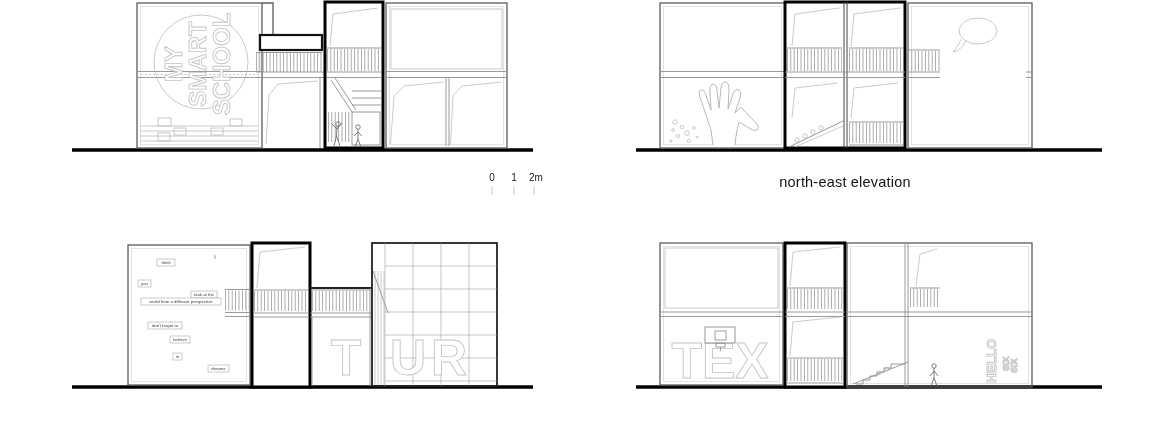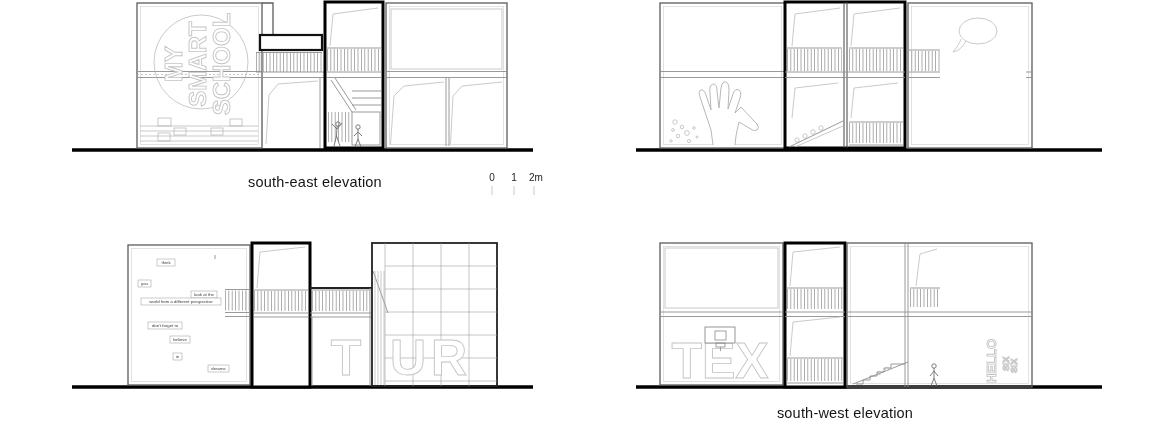--- a/index.html
+++ b/index.html
@@ -313,16 +313,15 @@
       <g transform="translate(1009,371) rotate(-90)">
         <text class="glyph" font-size="9" text-anchor="start" x="0" y="0">SIX</text>
       </g>
       <g transform="translate(1017,373) rotate(-90)">
         <text class="glyph" font-size="9" text-anchor="start" x="0" y="0">SIX</text>
       </g>
     </g>
   </g>
 </svg>
 
-<div class="title" style="left:315px;top:174px">south-east elevation</div>
-<div class="title" style="left:845px;top:405px">south-west elevation</div>
+<div class="title" style="left:845px;top:174px">north-east elevation</div>
 
 </div>
 
 </body></html>

